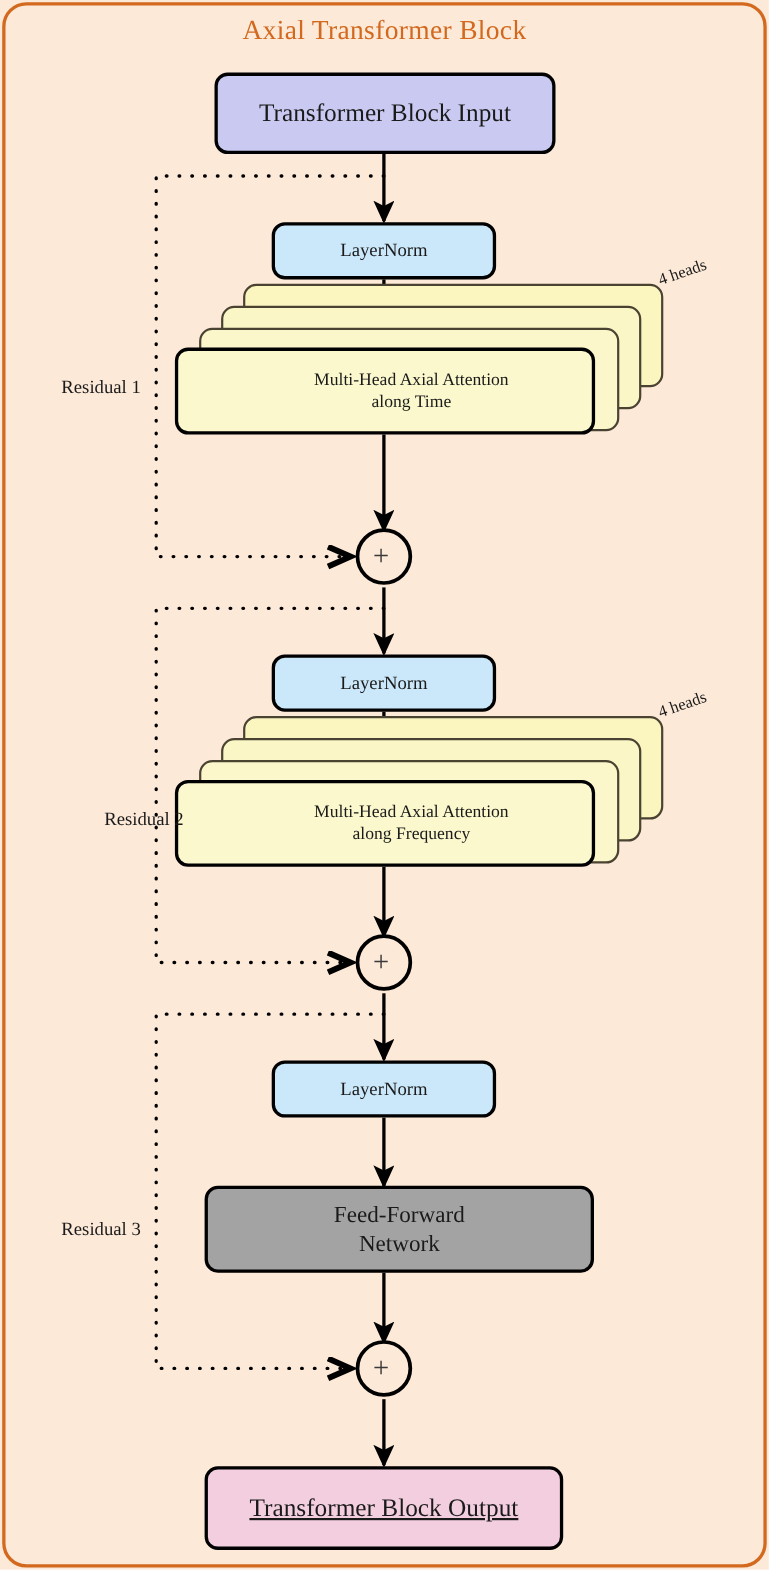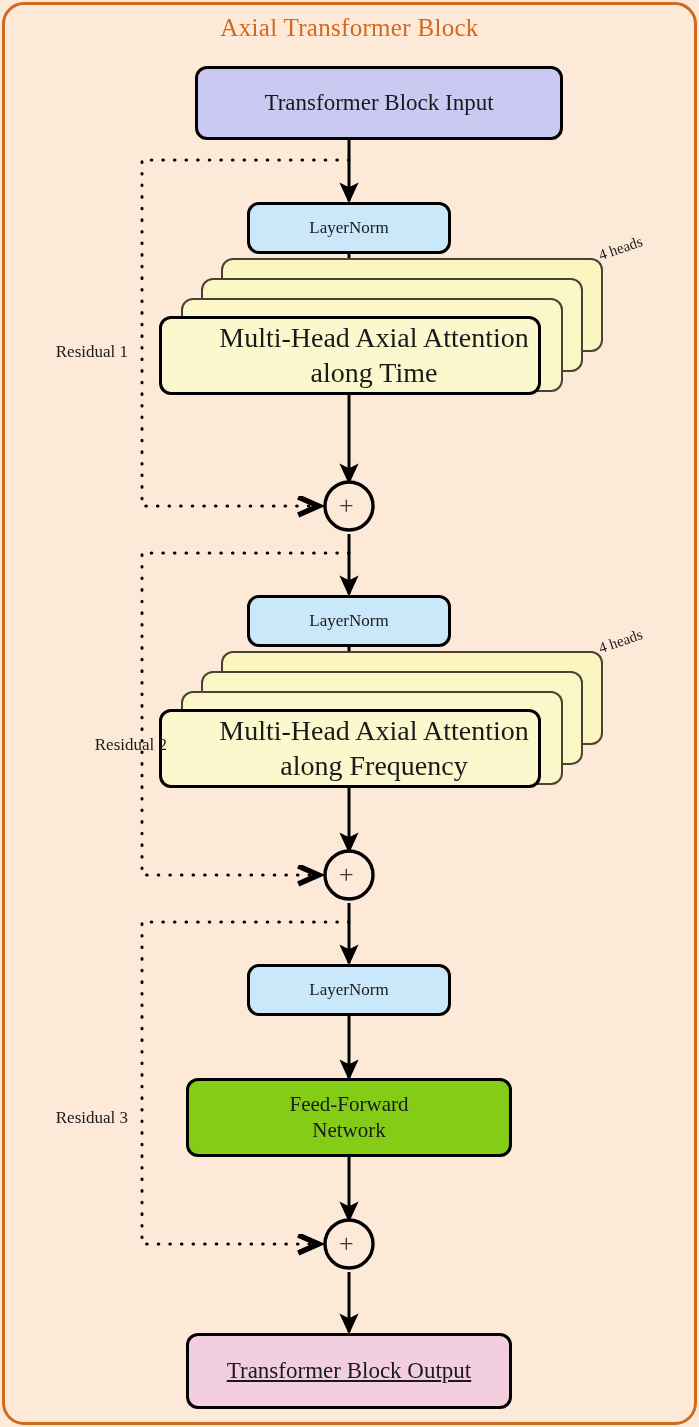--- a/index.html
+++ b/index.html
@@ -44,21 +44,21 @@
     display: flex;
     align-items: center;
     justify-content: center;
     text-align: center;
     color: #1a1a1a;
     line-height: 1.22;
     z-index: 5;
   }
   .node-io { font-size: 23px; }
   .node-ln { font-size: 17px; }
-  .node-attn { font-size: 28px; padding-left: 48px; }
+  .node-attn { font-size: 16px; padding-left: 48px; }
   .node-ffn { font-size: 21px; }
 
   .stack-back {
     position: absolute;
     box-sizing: border-box;
     border: 2.2px solid #4a4332;
     border-radius: 12px;
     z-index: 2;
   }
   .stack-back.b1 { z-index: 4; }
@@ -153,21 +153,21 @@
   </svg>
 
   <div class="plus-sym" style="left:339px; top:491px;">+</div>
   <div class="plus-sym" style="left:339px; top:860px;">+</div>
   <div class="plus-sym" style="left:339px; top:1229px;">+</div>
 
   <div class="residual-label" style="left:0px; top:342px; width:128px;">Residual 1</div>
   <div class="residual-label" style="left:0px; top:735px; width:128px;margin-left:39px;">Residual 2</div>
   <div class="residual-label" style="left:0px; top:1108px; width:128px;">Residual 3</div>
 
-  <div class="node node-io" style="left:195px; top:66px; width:368px; height:74px; background:#c9c9f2;">
+  <div class="node node-io" style="left:195px; top:66px; width:310px; height:74px; background:#c9c9f2;">
     <span>Transformer Block Input</span>
   </div>
 
   <div class="node node-ln" style="left:247px; top:202px; width:204px; height:52px; background:#cbe8fa;">
     <span>LayerNorm</span>
   </div>
 
   <div class="stack-back b3" style="left:221px; top:258px; width:382px; height:94px; background:#fbf5c0;"></div>
   <div class="stack-back b2" style="left:201px; top:278px; width:382px; height:94px; background:#fbf6c6;"></div>
   <div class="stack-back b1" style="left:181px; top:298px; width:382px; height:94px; background:#fbf7ca;"></div>
@@ -185,21 +185,21 @@
   <div class="stack-back b1" style="left:181px; top:691px; width:382px; height:94px; background:#fbf7ca;"></div>
   <div class="node node-attn" style="left:159px; top:709px; width:382px; height:79px; background:#fbf8cd;">
     <span><span>Multi-Head Axial Attention</span><br><span>along Frequency</span></span>
   </div>
   <div class="heads-label" style="left:602px; top:640px;">4 heads</div>
 
   <div class="node node-ln" style="left:247px; top:964px; width:204px; height:52px; background:#cbe8fa;">
     <span>LayerNorm</span>
   </div>
 
-  <div class="node node-ffn" style="left:186px; top:1078px; width:326px; height:79px; background:#84cc16;">
+  <div class="node node-ffn" style="left:186px; top:1078px; width:354px; height:79px; background:#a3a3a3;">
     <span><span>Feed-Forward</span><br><span>Network</span></span>
   </div>
 
   <div class="node node-io" style="left:186px; top:1333px; width:326px; height:76px; background:#f2cede;text-decoration:underline;">
     <span>Transformer Block Output</span>
   </div>
 
 </div>
 
 </body></html>

